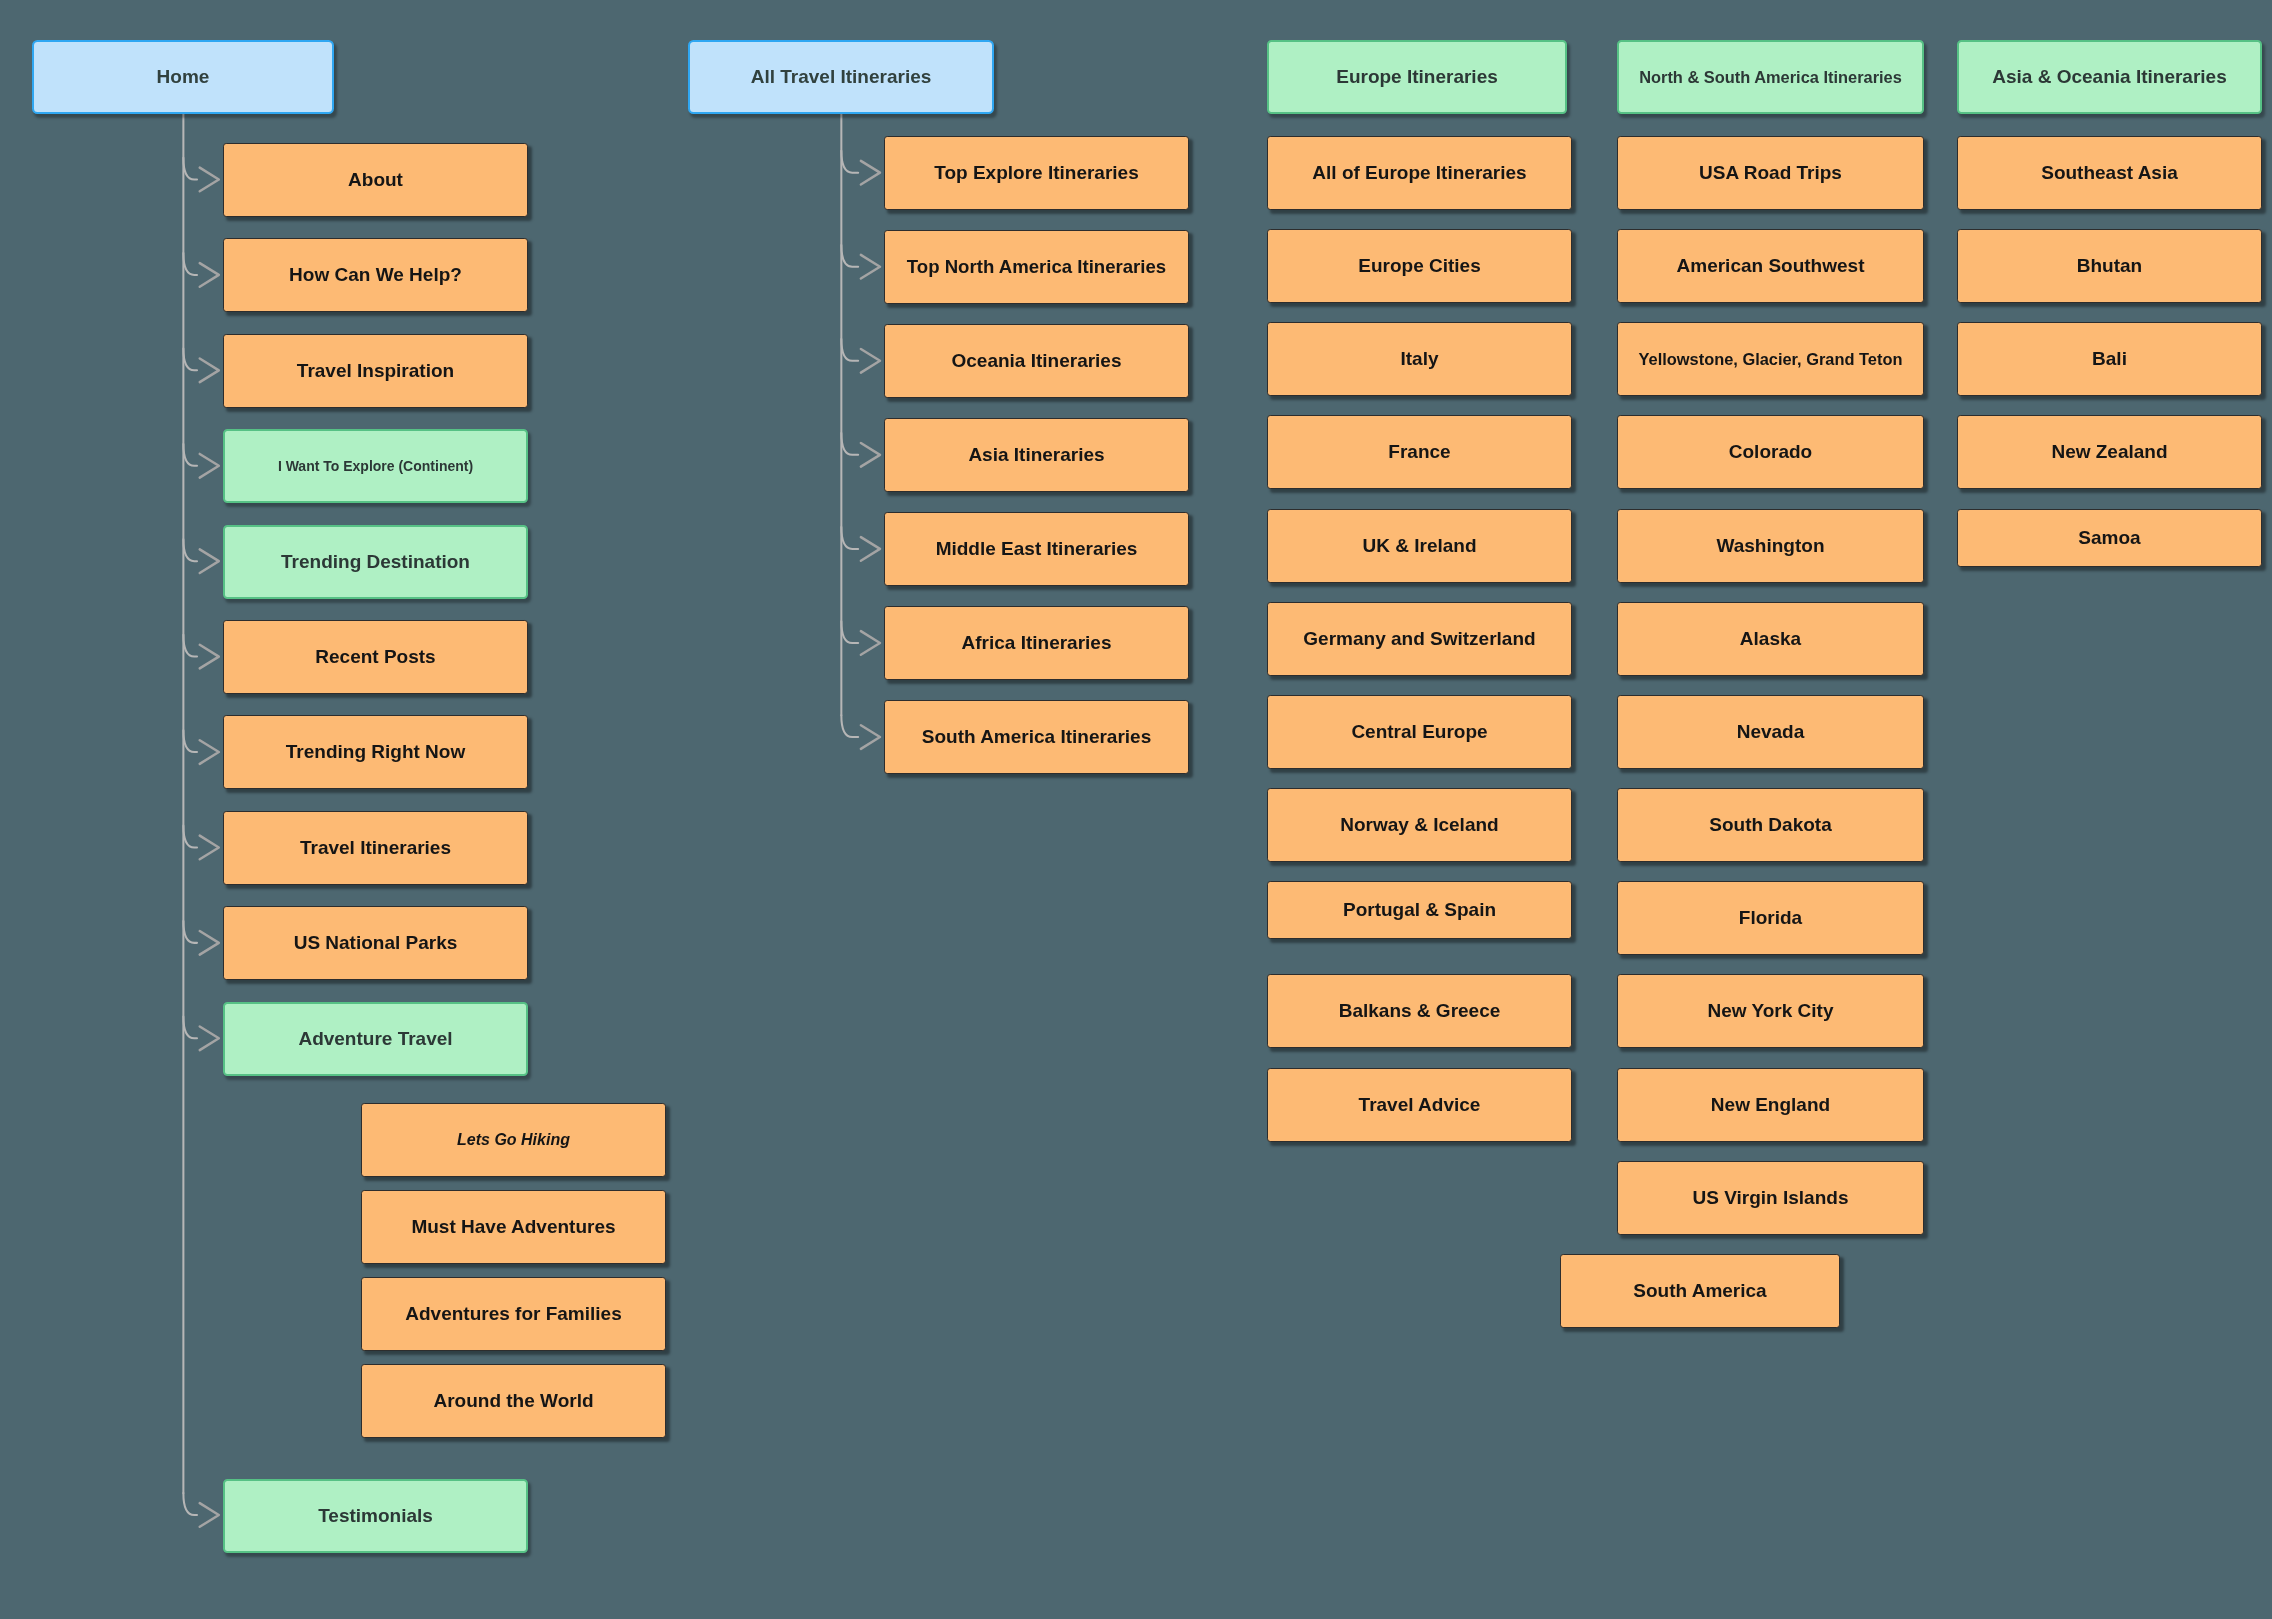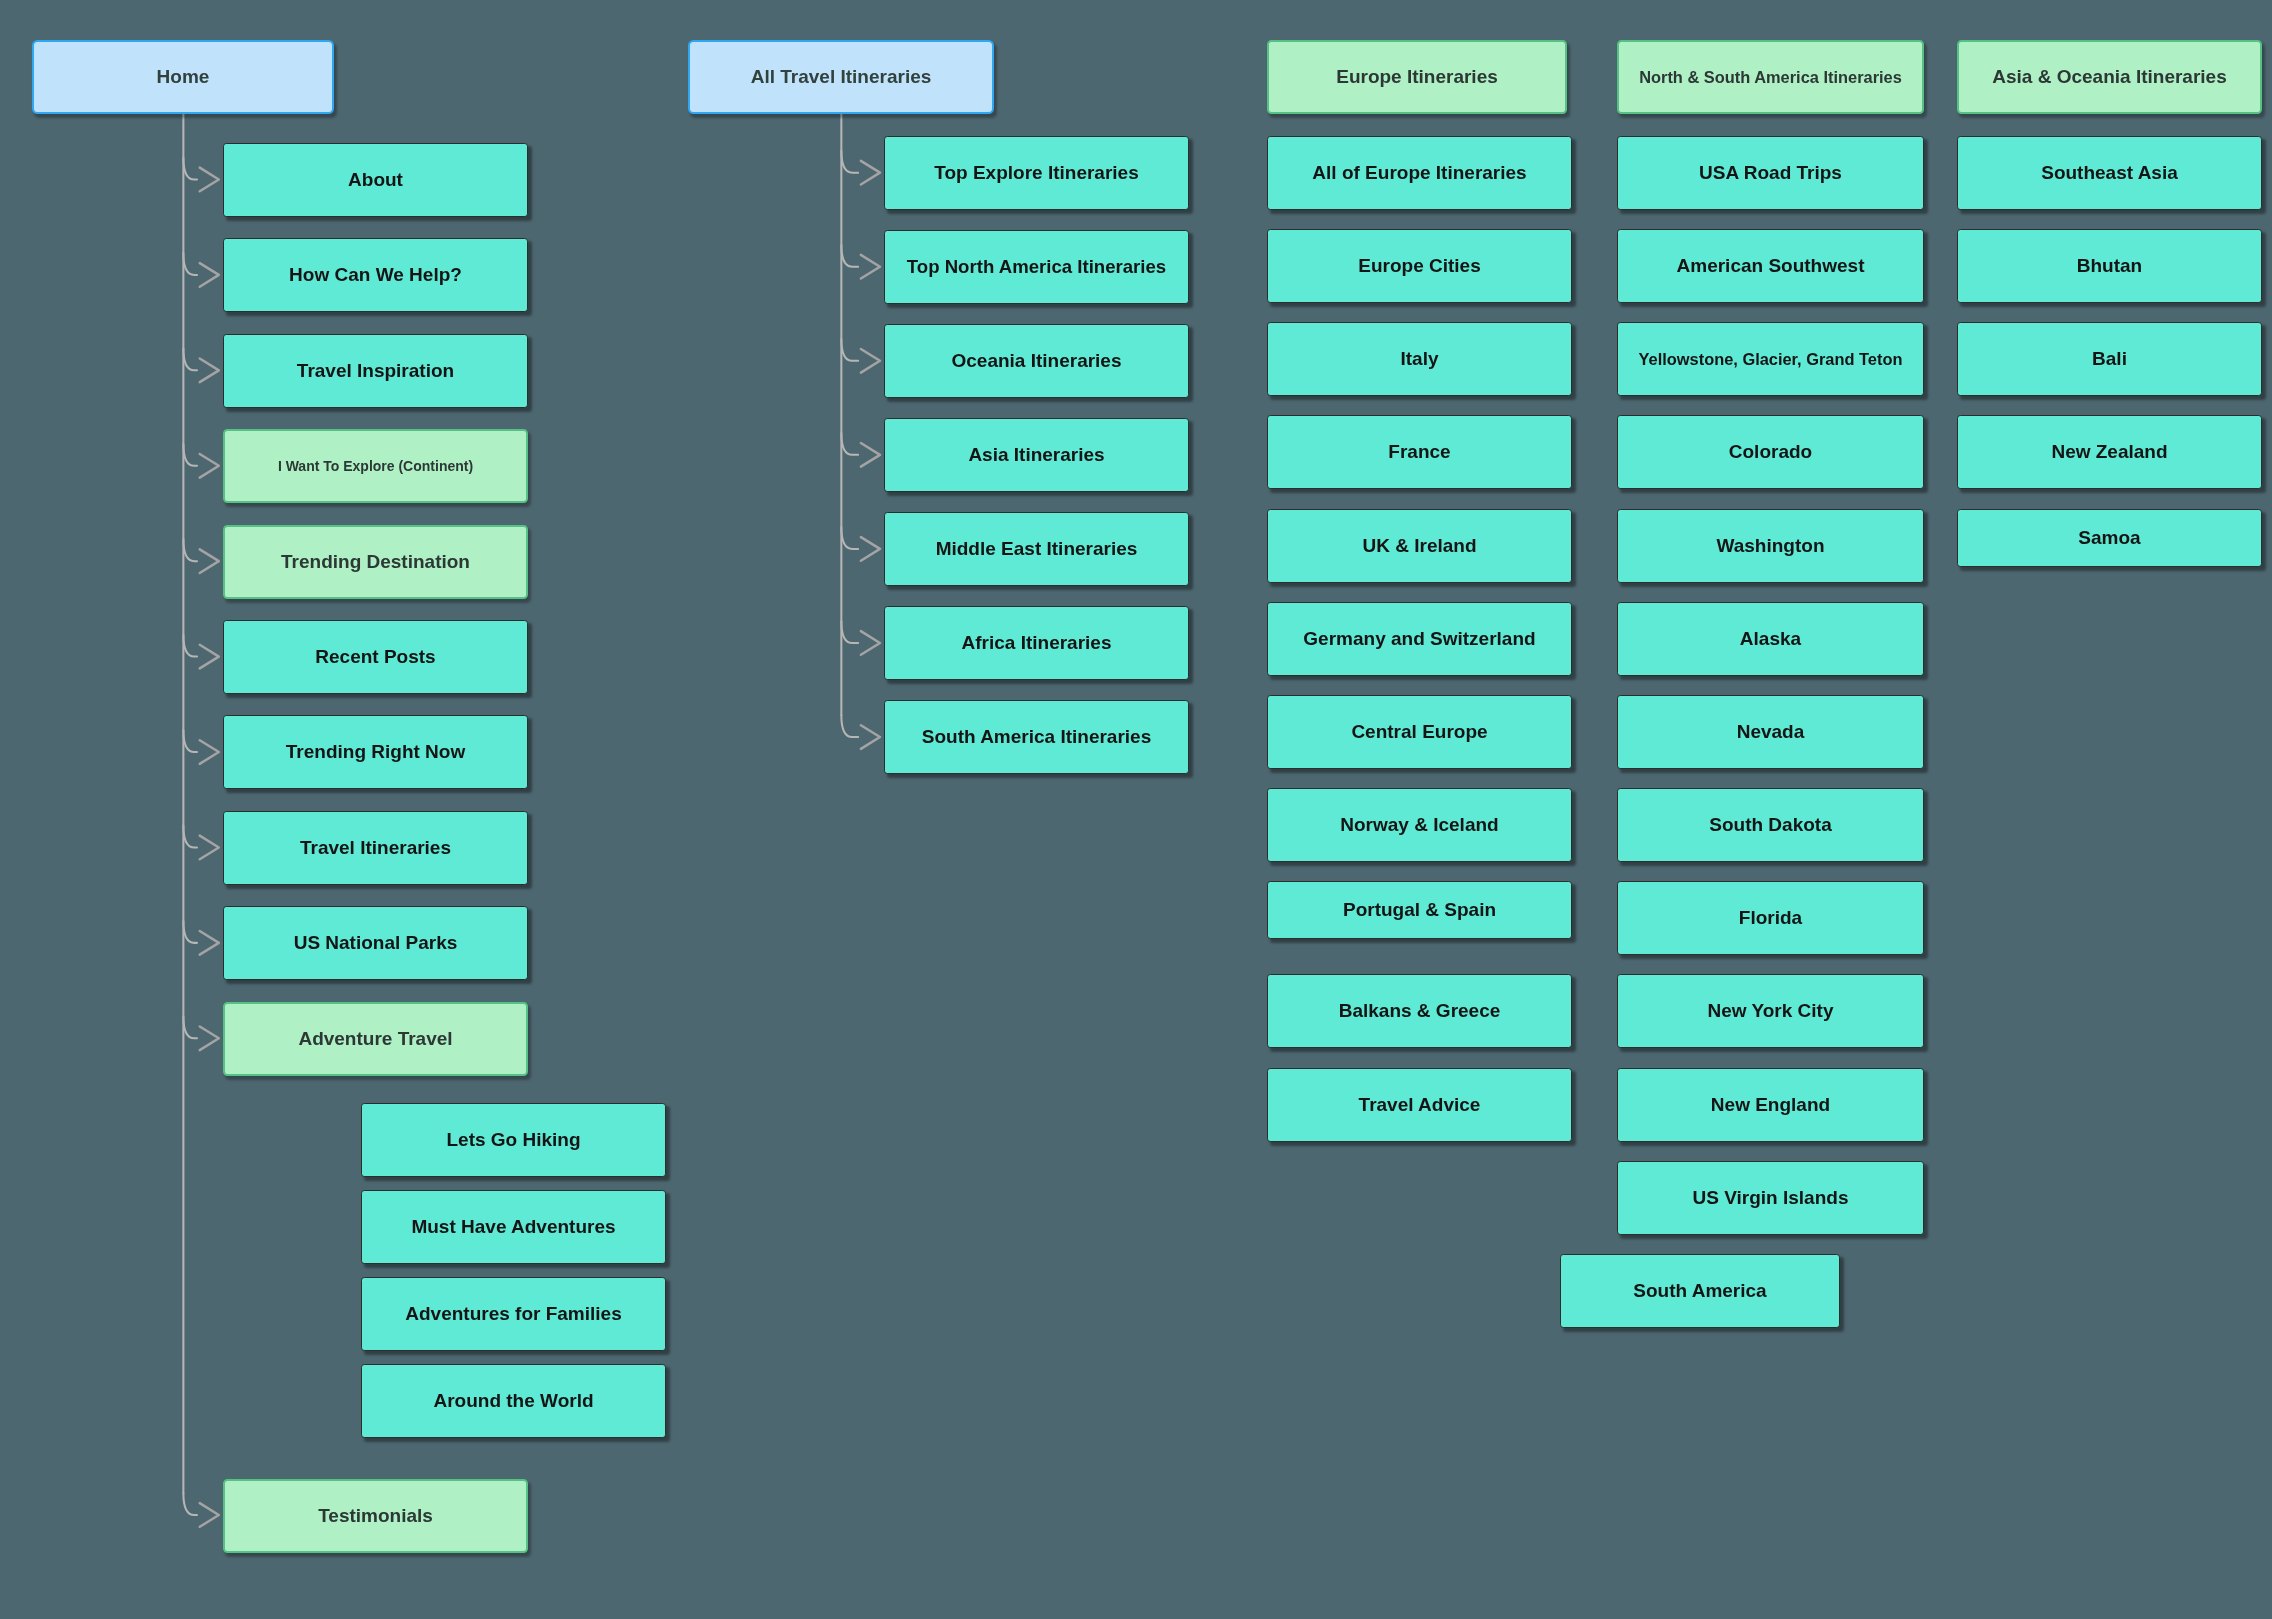--- a/index.html
+++ b/index.html
@@ -28,21 +28,21 @@
     justify-content: center;
     white-space: nowrap;
     font-weight: 700;
     cursor: pointer;
   }
   .node span {
     display: inline-block;
     padding: 0 10px;
   }
   .v-plain {
-    background: #5eead4;
+    background: #fdba74;
     border: 1.4px solid #2d2d2d;
     border-radius: 3.2px;
     color: #151515;
     box-shadow: 3.2px 3.6px 2.7px rgba(0,0,0,0.38);
   }
   .v-blue {
     background: #c0e2fb;
     border: 2.7px solid #2fa7f2;
     border-radius: 5.5px;
     color: #31413e;
@@ -131,21 +131,21 @@
       <div class="node v-plain" style="left: 223px; top: 906px; width: 305px; height: 74px;">
         <span style="font-size: 19px;">US National Parks</span>
       </div>
       <div class="node v-green" style="left: 223px; top: 1002px; width: 305px; height: 74px;">
         <span style="font-size: 19px;">Adventure Travel</span>
       </div>
       <div class="node v-green" style="left: 223px; top: 1479px; width: 305px; height: 74px;">
         <span style="font-size: 19px;">Testimonials</span>
       </div>
       <div class="node v-plain" style="left: 361px; top: 1103px; width: 305px; height: 74px;">
-        <span style="font-size: 19px;">Lets Go Hiking</span>
+        <span style="font-size: 16px; font-style: italic;">Lets Go Hiking</span>
       </div>
       <div class="node v-plain" style="left: 361px; top: 1190px; width: 305px; height: 74px;">
         <span style="font-size: 19px;">Must Have Adventures</span>
       </div>
       <div class="node v-plain" style="left: 361px; top: 1277px; width: 305px; height: 74px;">
         <span style="font-size: 19px;">Adventures for Families</span>
       </div>
       <div class="node v-plain" style="left: 361px; top: 1364px; width: 305px; height: 74px;">
         <span style="font-size: 19px;">Around the World</span>
       </div>

